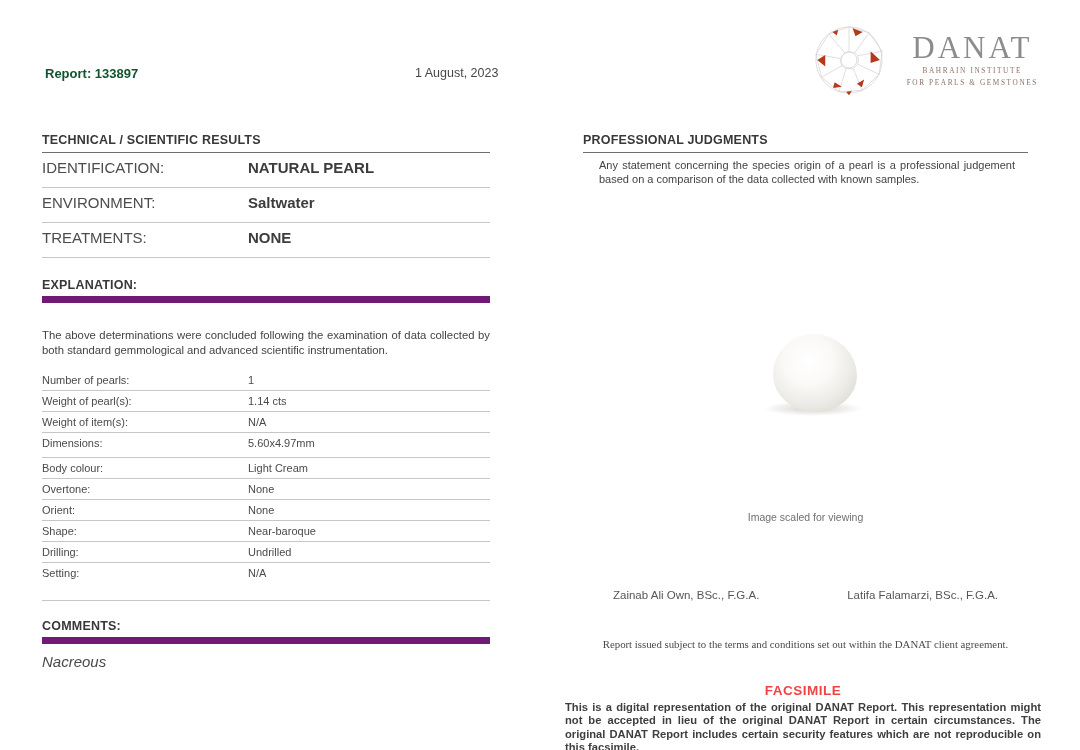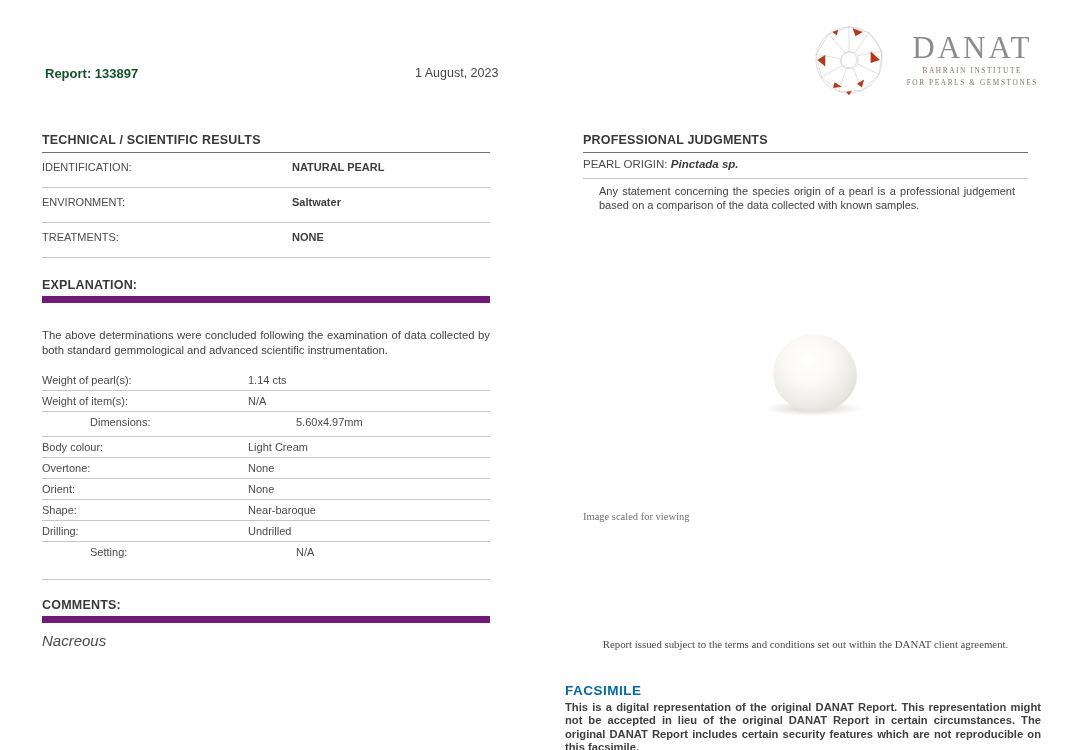--- a/index.html
+++ b/index.html
@@ -29,36 +29,36 @@
   .col-right { position:absolute; left:583px; top:133px; width:445px; }
 
   .sec-title {
     font-size:12.5px; line-height:14px; font-weight:bold; color:#383838;
     letter-spacing:0.2px; padding-bottom:5px; border-bottom:1.5px solid #6e6e6e;
   }
   .sec-title.rose { border-bottom:7px solid #701a75; padding-bottom:4px; }
 
   .result-row {
     display:flex; padding:8px 0 13px; border-bottom:1px solid #c6c6c6;
-    font-size:11px; line-height:13px;gap:44px;
+    font-size:15px; line-height:13px;
   }
   .result-row .lbl { width:206px; color:#4c4c4c; }
   .result-row .val { font-weight:bold; color:#3c3c3c; }
 
   .expl-block { margin-top:20px; }
   .body-par {
     margin-top:25px; font-size:11.3px; line-height:14.5px; text-align:justify; color:#434343;
   }
 
   .detail-group { margin-top:13px; }
   .detail-row {
     display:flex; padding:4px 0; border-bottom:1px solid #c6c6c6;
     font-size:11px; line-height:12px; color:#4a4a4a;
   }
-  .detail-row.noline { border-bottom:none;margin-left:48px; }
+  .detail-row.noline { border-bottom:none; }
   .detail-row .lbl { width:206px; }
   .spacer-rule-a { height:5px;  border-bottom:1px solid #c6c6c6; }
   .spacer-rule-b { height:18px; border-bottom:1px solid #c6c6c6; }
 
   .comments-block { margin-top:18px; }
   .comments-text { margin-top:9px; font-size:15px; font-style:italic; color:#4a4a4a; }
 
   .footer-left {
     position:absolute; left:42px; top:711px; width:448px; text-align:center;
     font-family:"Liberation Serif", serif; font-style:italic; font-size:10.8px;
@@ -78,37 +78,37 @@
   .pearl {
     position:absolute; left:190px; top:201px; width:84px; height:78px;
     border-radius:48% 52% 50% 50% / 52% 54% 46% 48%;
     background:radial-gradient(circle at 42% 34%, #ffffff 0%, #faf9f7 35%, #edebe7 62%, #dcd9d3 86%, #d0cdc6 100%);
   }
   .pearl-shadow {
     position:absolute; left:180px; top:268px; width:100px; height:15px;
     background:radial-gradient(ellipse at center, rgba(168,163,155,0.5) 0%, rgba(168,163,155,0) 70%);
   }
   .img-caption {
-    position:absolute; top:378px; width:100%; text-align:left;
-    font-size:10.5px; color:#707070;font-family:Liberation Serif, serif;
+    position:absolute; top:378px; width:100%; text-align:center;
+    font-size:10.5px; color:#707070;
   }
   .signatures {
     position:absolute; top:456px; width:100%; display:flex; justify-content:space-between;
     padding:0 30px; font-size:11.5px; color:#565656;
   }
   .terms {
     position:absolute; top:505px; width:100%; text-align:center;
     font-family:"Liberation Serif", serif; font-size:10.8px; color:#4a4a4a;
   }
 
   .facsimile {
     position:absolute; left:565px; top:683px; width:476px;
   }
   .facsimile-title {
-    font-weight:bold; font-size:13.5px; letter-spacing:0.5px; color:#0369a1;
+    text-align:center; font-weight:bold; font-size:13.5px; letter-spacing:0.5px; color:#ef4444;
   }
   .facsimile-body {
     margin-top:3px; font-weight:bold; font-size:11.2px; line-height:13.4px;
     text-align:justify; color:#3e3e3e;
   }
 </style>
 </head>
 <body>
 
 <div id="page">
@@ -158,20 +158,24 @@
       <span class="val">NONE</span>
     </div>
 
     <div class="expl-block">
       <div class="sec-title rose">EXPLANATION:</div>
       <div class="body-par">The above determinations were concluded following the examination of data collected by both standard gemmological and advanced scientific instrumentation.</div>
     </div>
 
     <div class="detail-group">
       <div class="detail-row">
+        <span class="lbl">Number of pearls:</span>
+        <span class="val">1</span>
+      </div>
+      <div class="detail-row">
         <span class="lbl">Weight of pearl(s):</span>
         <span class="val">1.14 cts</span>
       </div>
       <div class="detail-row">
         <span class="lbl">Weight of item(s):</span>
         <span class="val">N/A</span>
       </div>
       <div class="detail-row noline">
         <span class="lbl">Dimensions:</span>
         <span class="val">5.60x4.97mm</span>
@@ -209,31 +213,31 @@
 
     <div class="comments-block">
       <div class="sec-title rose">COMMENTS:</div>
       <div class="comments-text">Nacreous</div>
     </div>
   </div>
 
   <div class="col-right">
     <div class="sec-title">PROFESSIONAL JUDGMENTS</div>
 
-    <div class="origin-row">
-      <span>PEARL ORIGIN:</span>
-      <span class="origin-val">Pinctada sp.</span>
-    </div>
     <div class="origin-note">Any statement concerning the species origin of a pearl is a professional judgement based on a comparison of the data collected with known samples.</div>
 
     <div class="pearl-shadow"></div>
     <div class="pearl"></div>
 
     <div class="img-caption">Image scaled for viewing</div>
 
+    <div class="signatures">
+      <span>Zainab Ali Own, BSc., F.G.A.</span>
+      <span>Latifa Falamarzi, BSc., F.G.A.</span>
+    </div>
 
     <div class="terms">Report issued subject to the terms and conditions set out within the DANAT client agreement.</div>
   </div>
 
   <div class="facsimile">
     <div class="facsimile-title">FACSIMILE</div>
     <div class="facsimile-body">This is a digital representation of the original DANAT Report. This representation might not be accepted in lieu of the original DANAT Report in certain circumstances. The original DANAT Report includes certain security features which are not reproducible on this facsimile.</div>
   </div>
 
 

